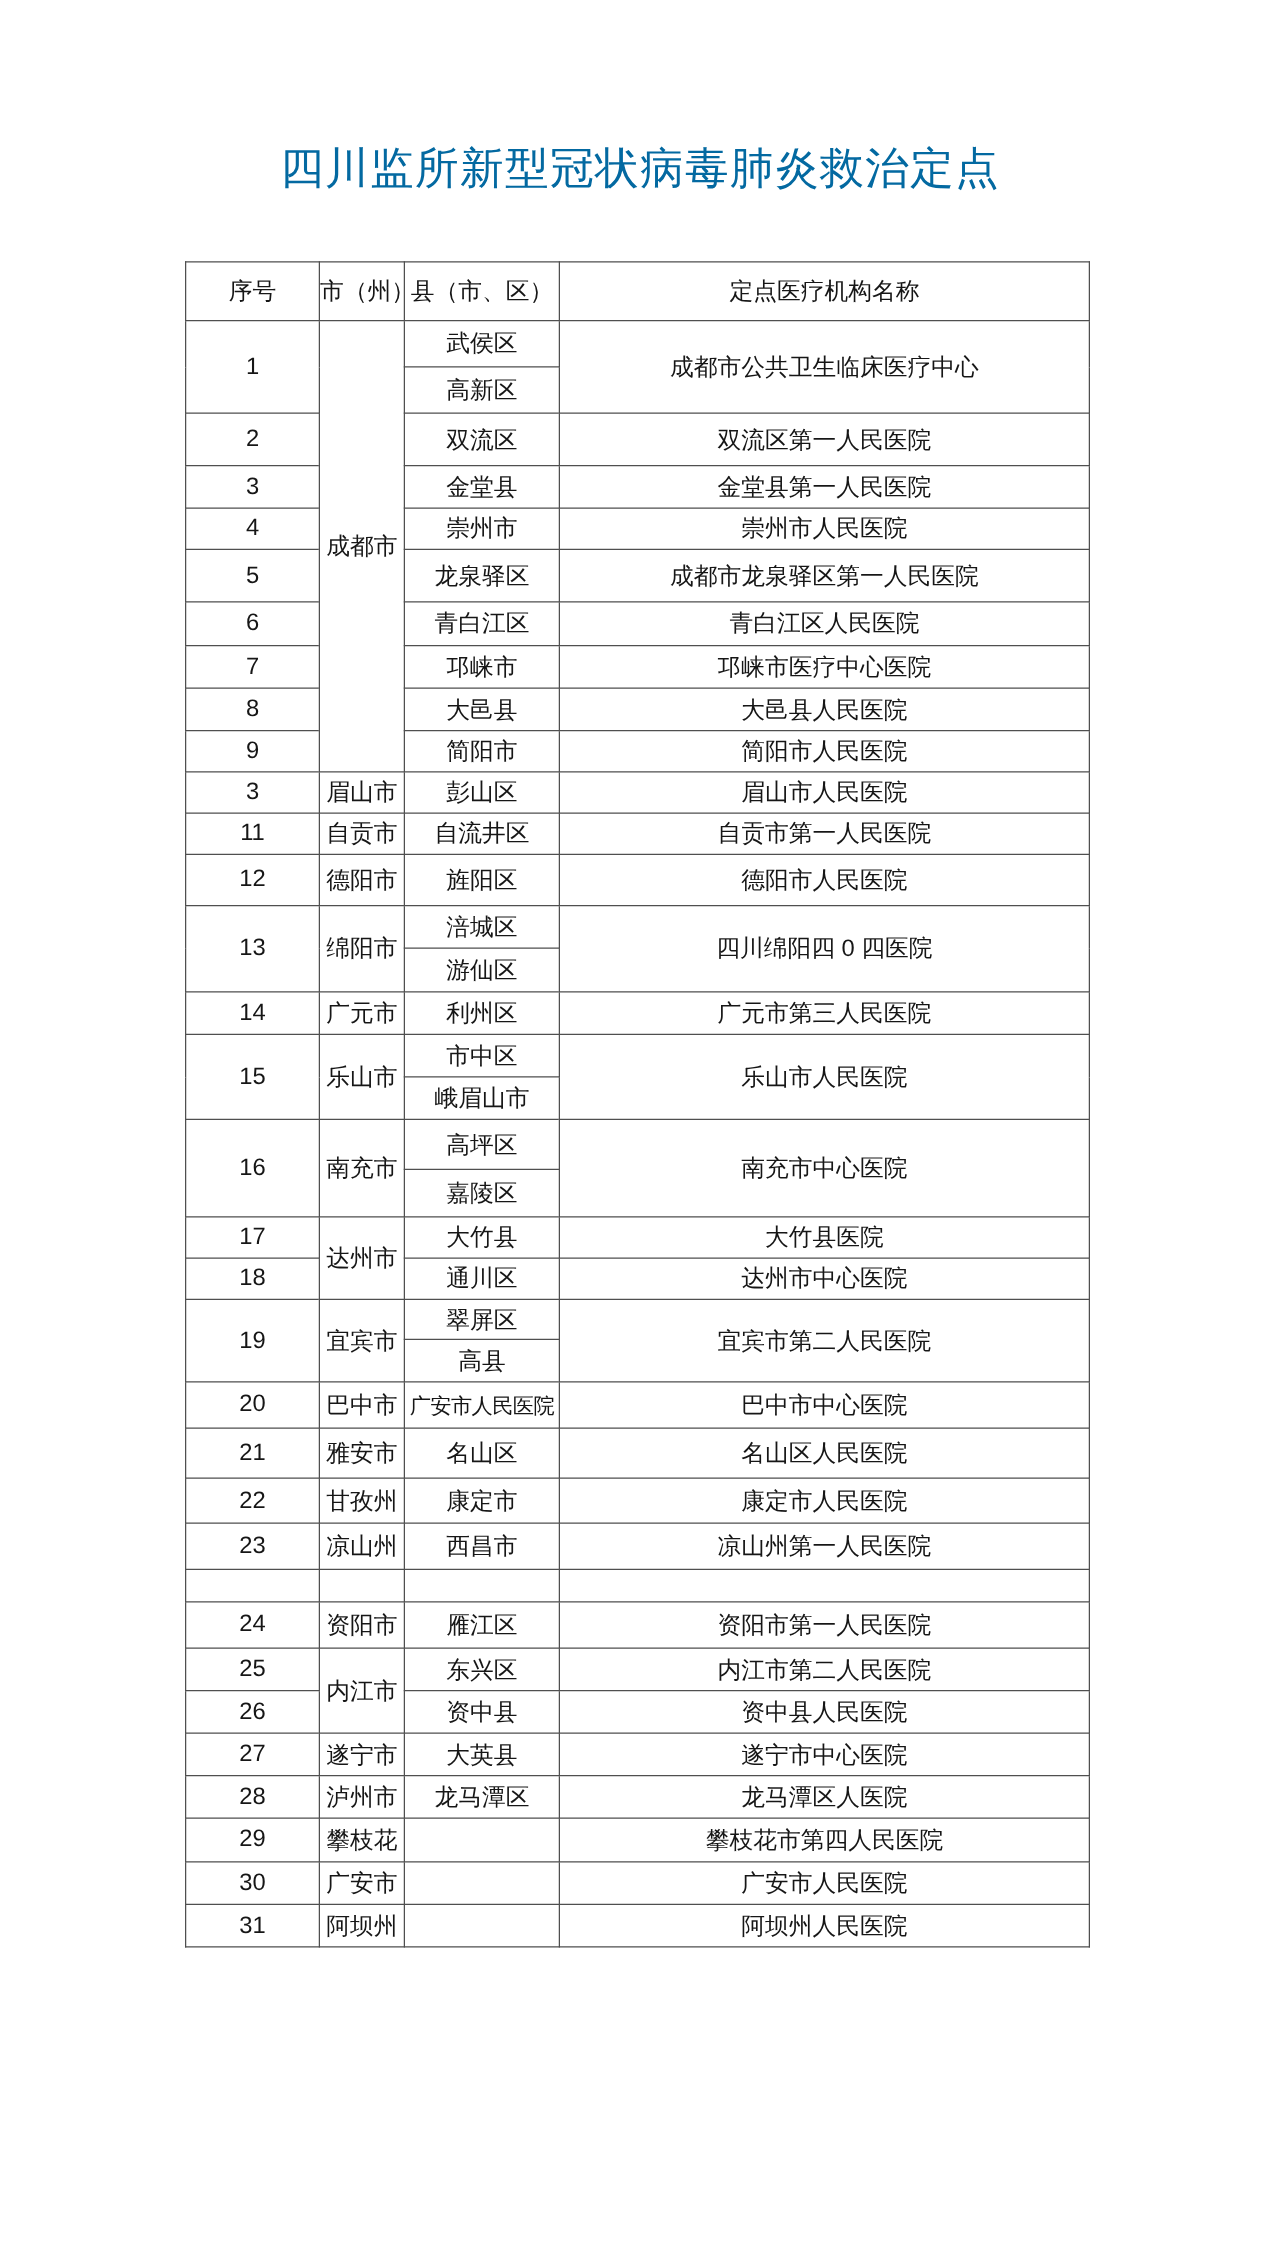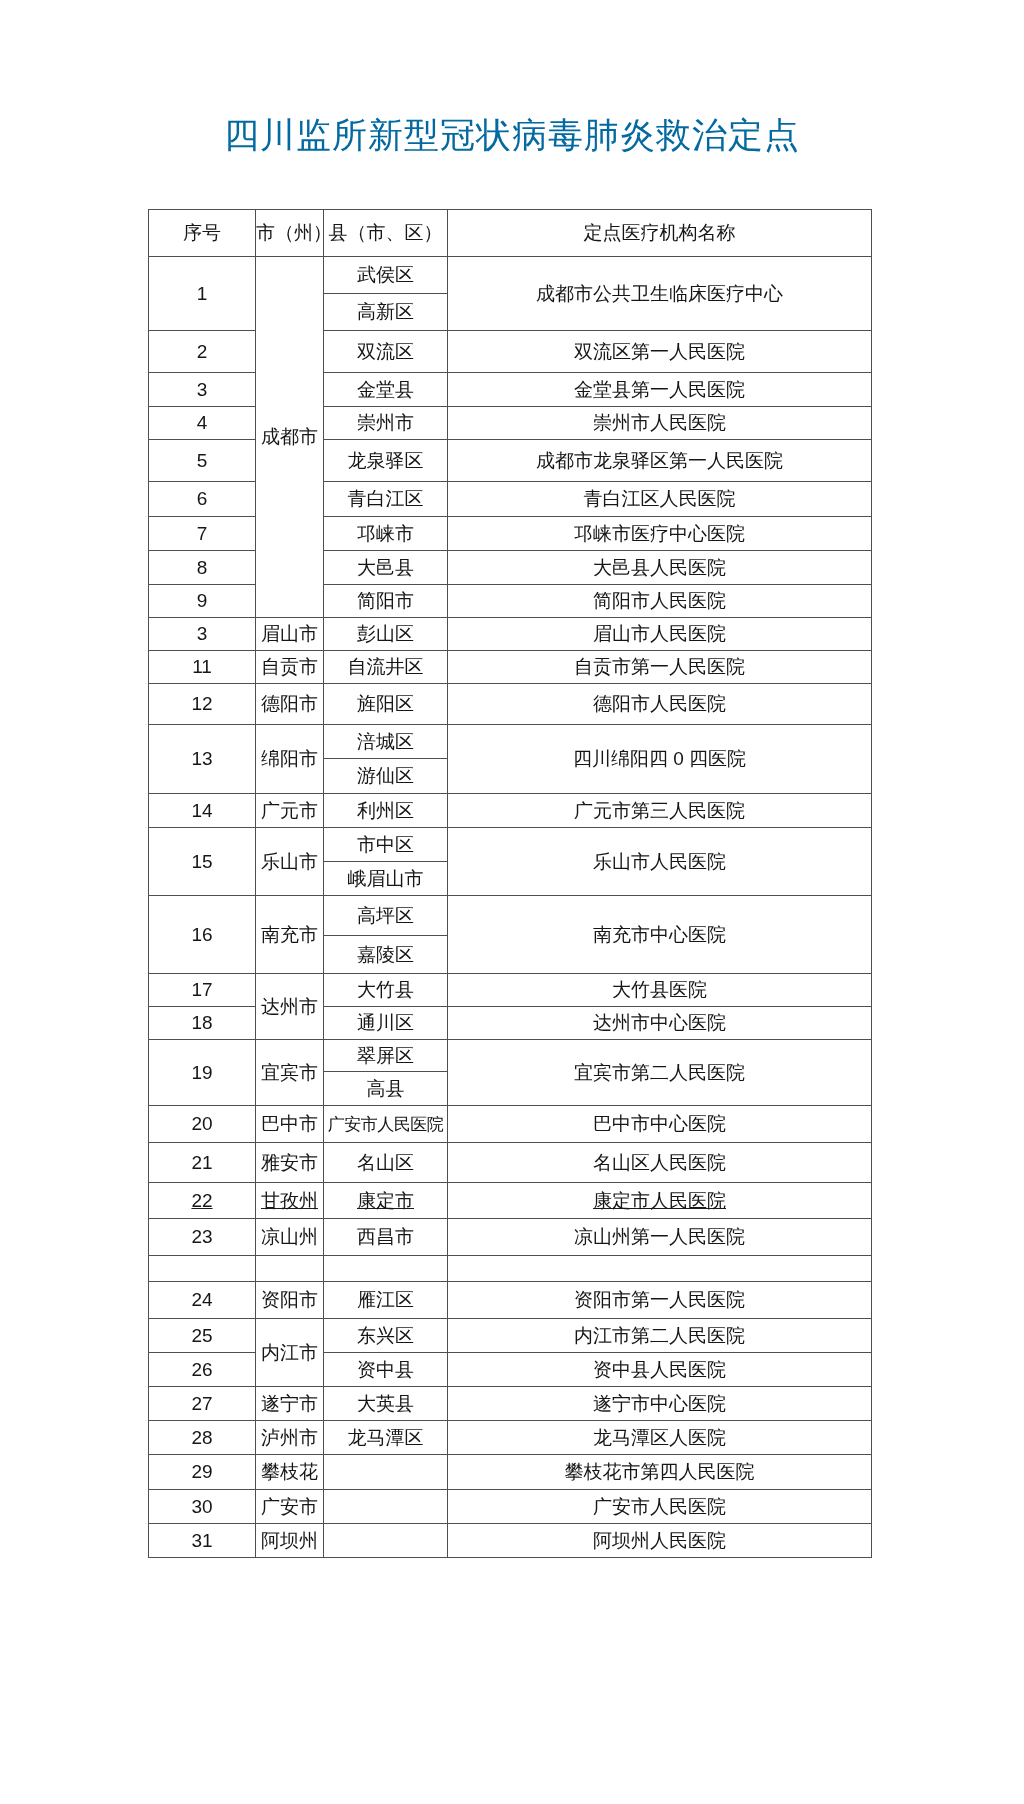--- a/index.html
+++ b/index.html
@@ -207,21 +207,21 @@
             <td>巴中市</td>
             <td class="fit">广安市人民医院</td>
             <td>巴中市中心医院</td>
           </tr>
           <tr style="height: 40px;">
             <td>21</td>
             <td>雅安市</td>
             <td>名山区</td>
             <td>名山区人民医院</td>
           </tr>
-          <tr style="height: 36px; text-decoration: underline;">
+          <tr style="height: 36px;">
             <td>22</td>
             <td>甘孜州</td>
             <td>康定市</td>
             <td>康定市人民医院</td>
           </tr>
           <tr style="height: 37px;">
             <td>23</td>
             <td>凉山州</td>
             <td>西昌市</td>
             <td>凉山州第一人民医院</td>

